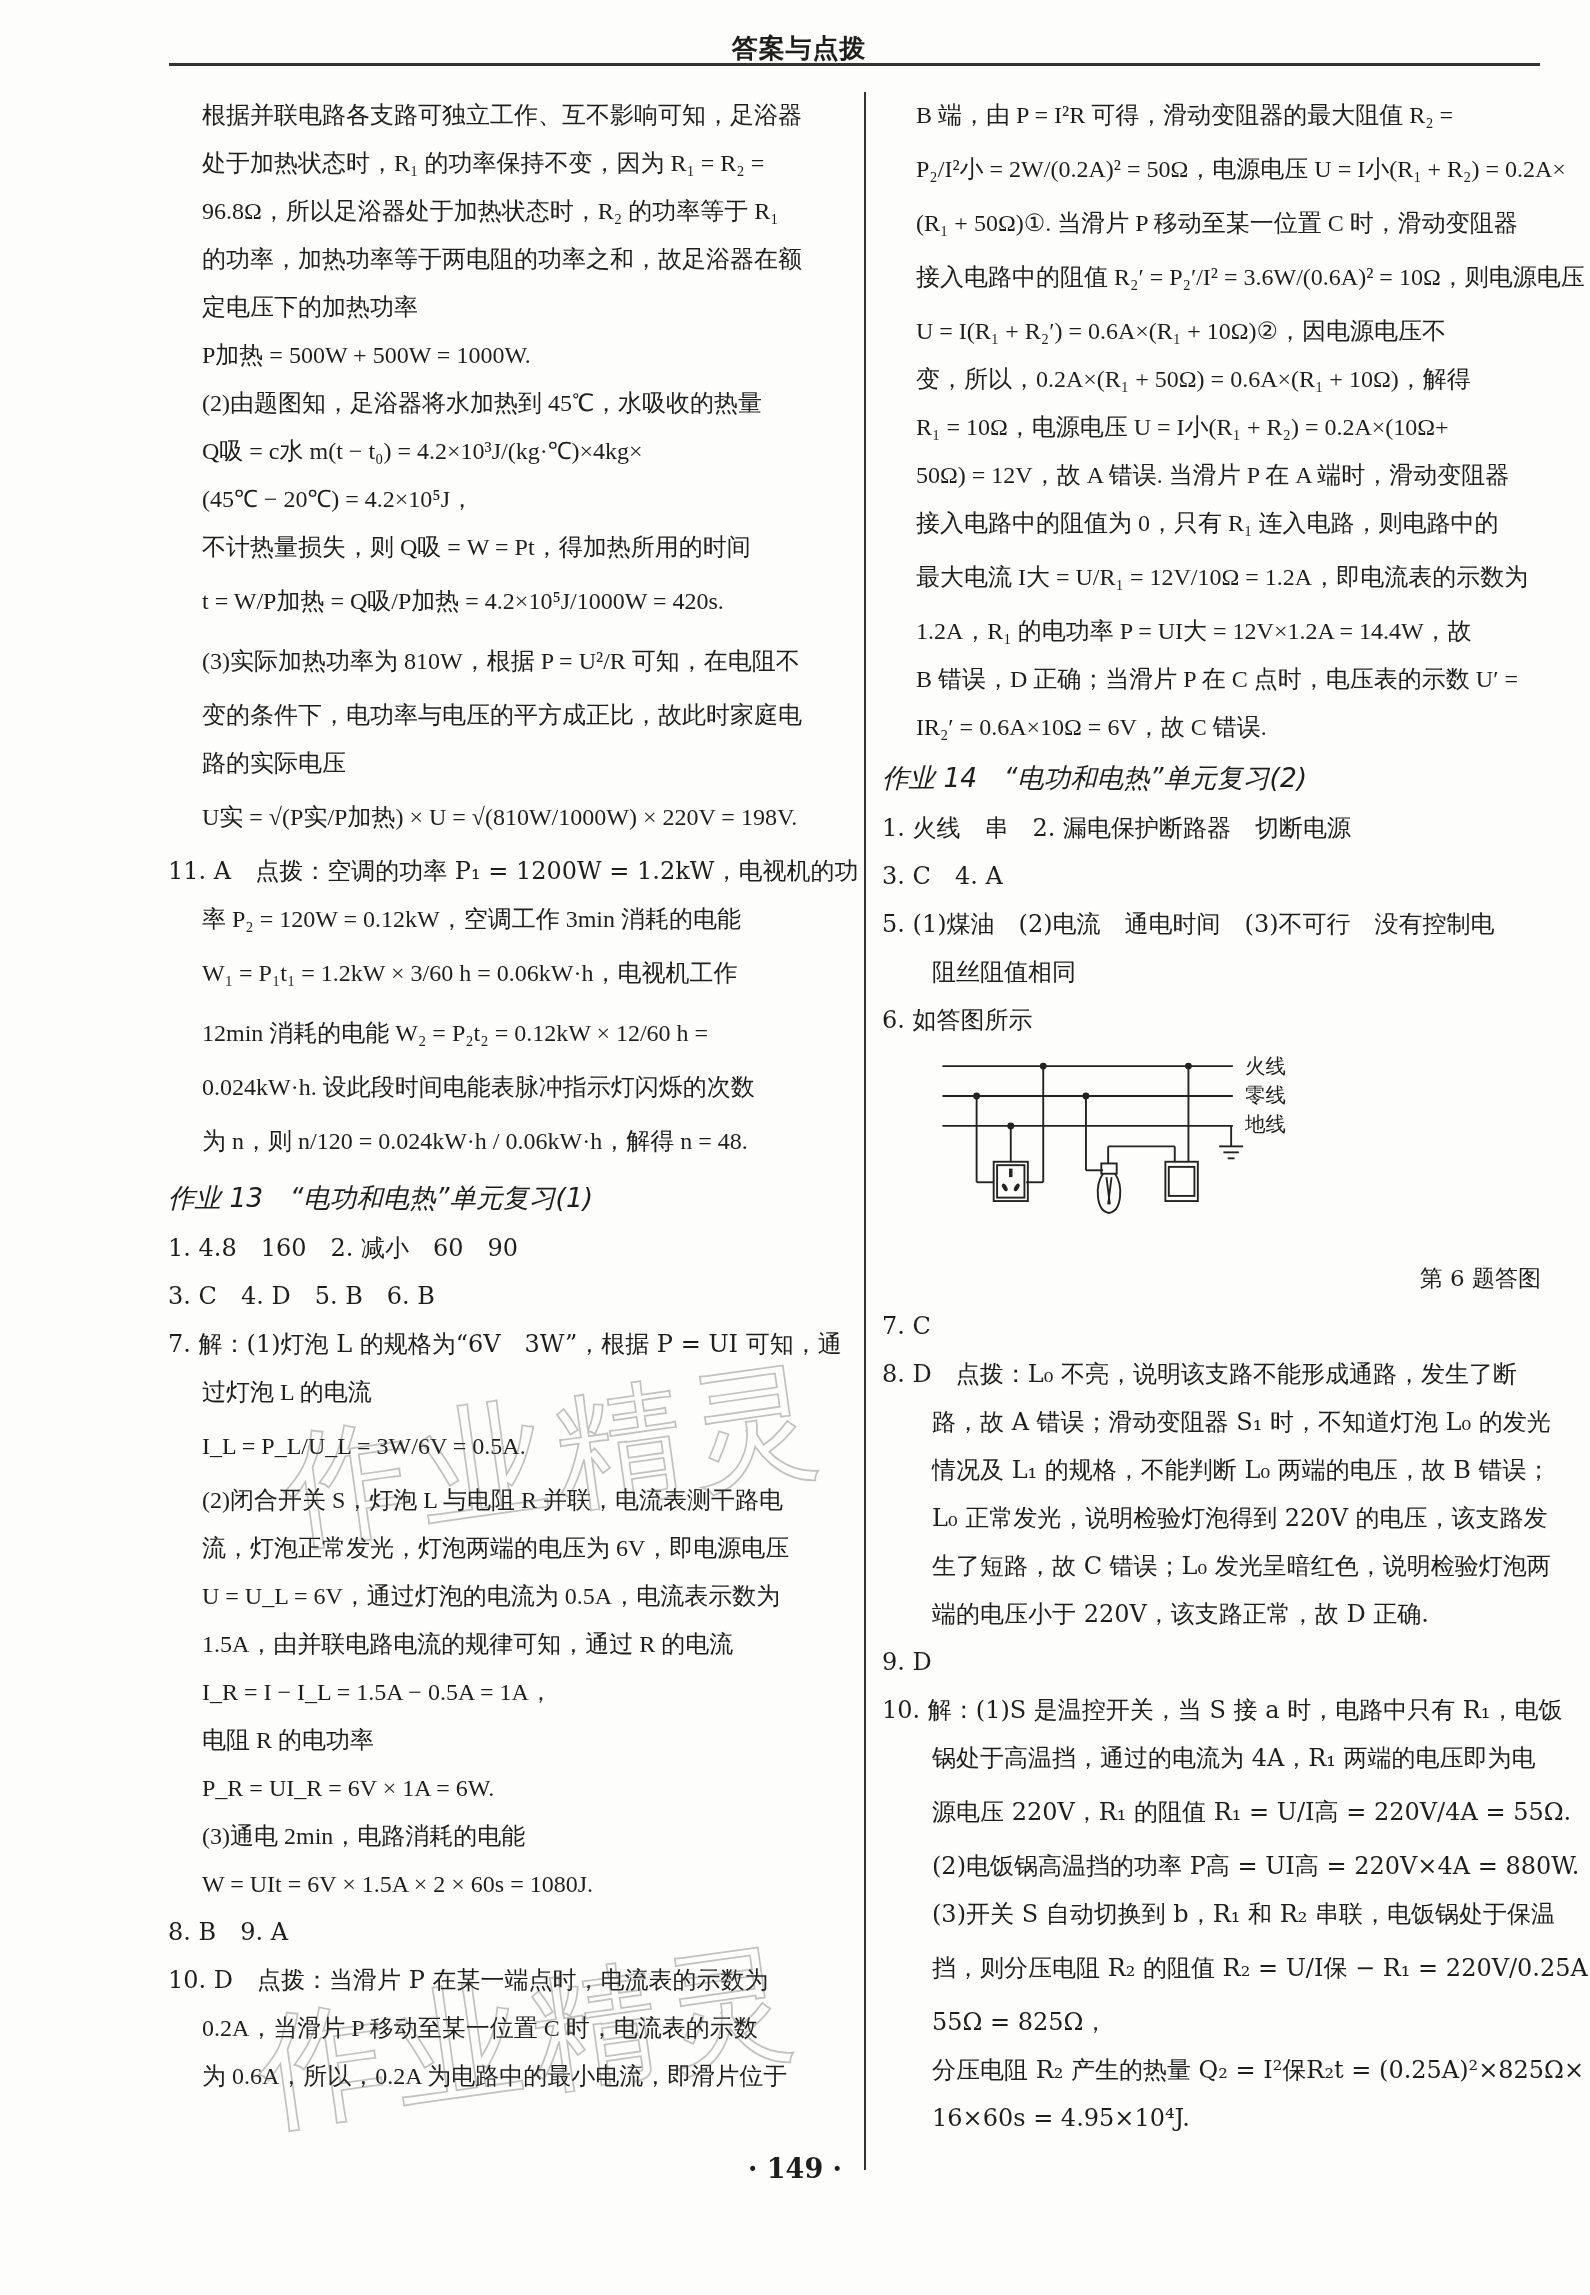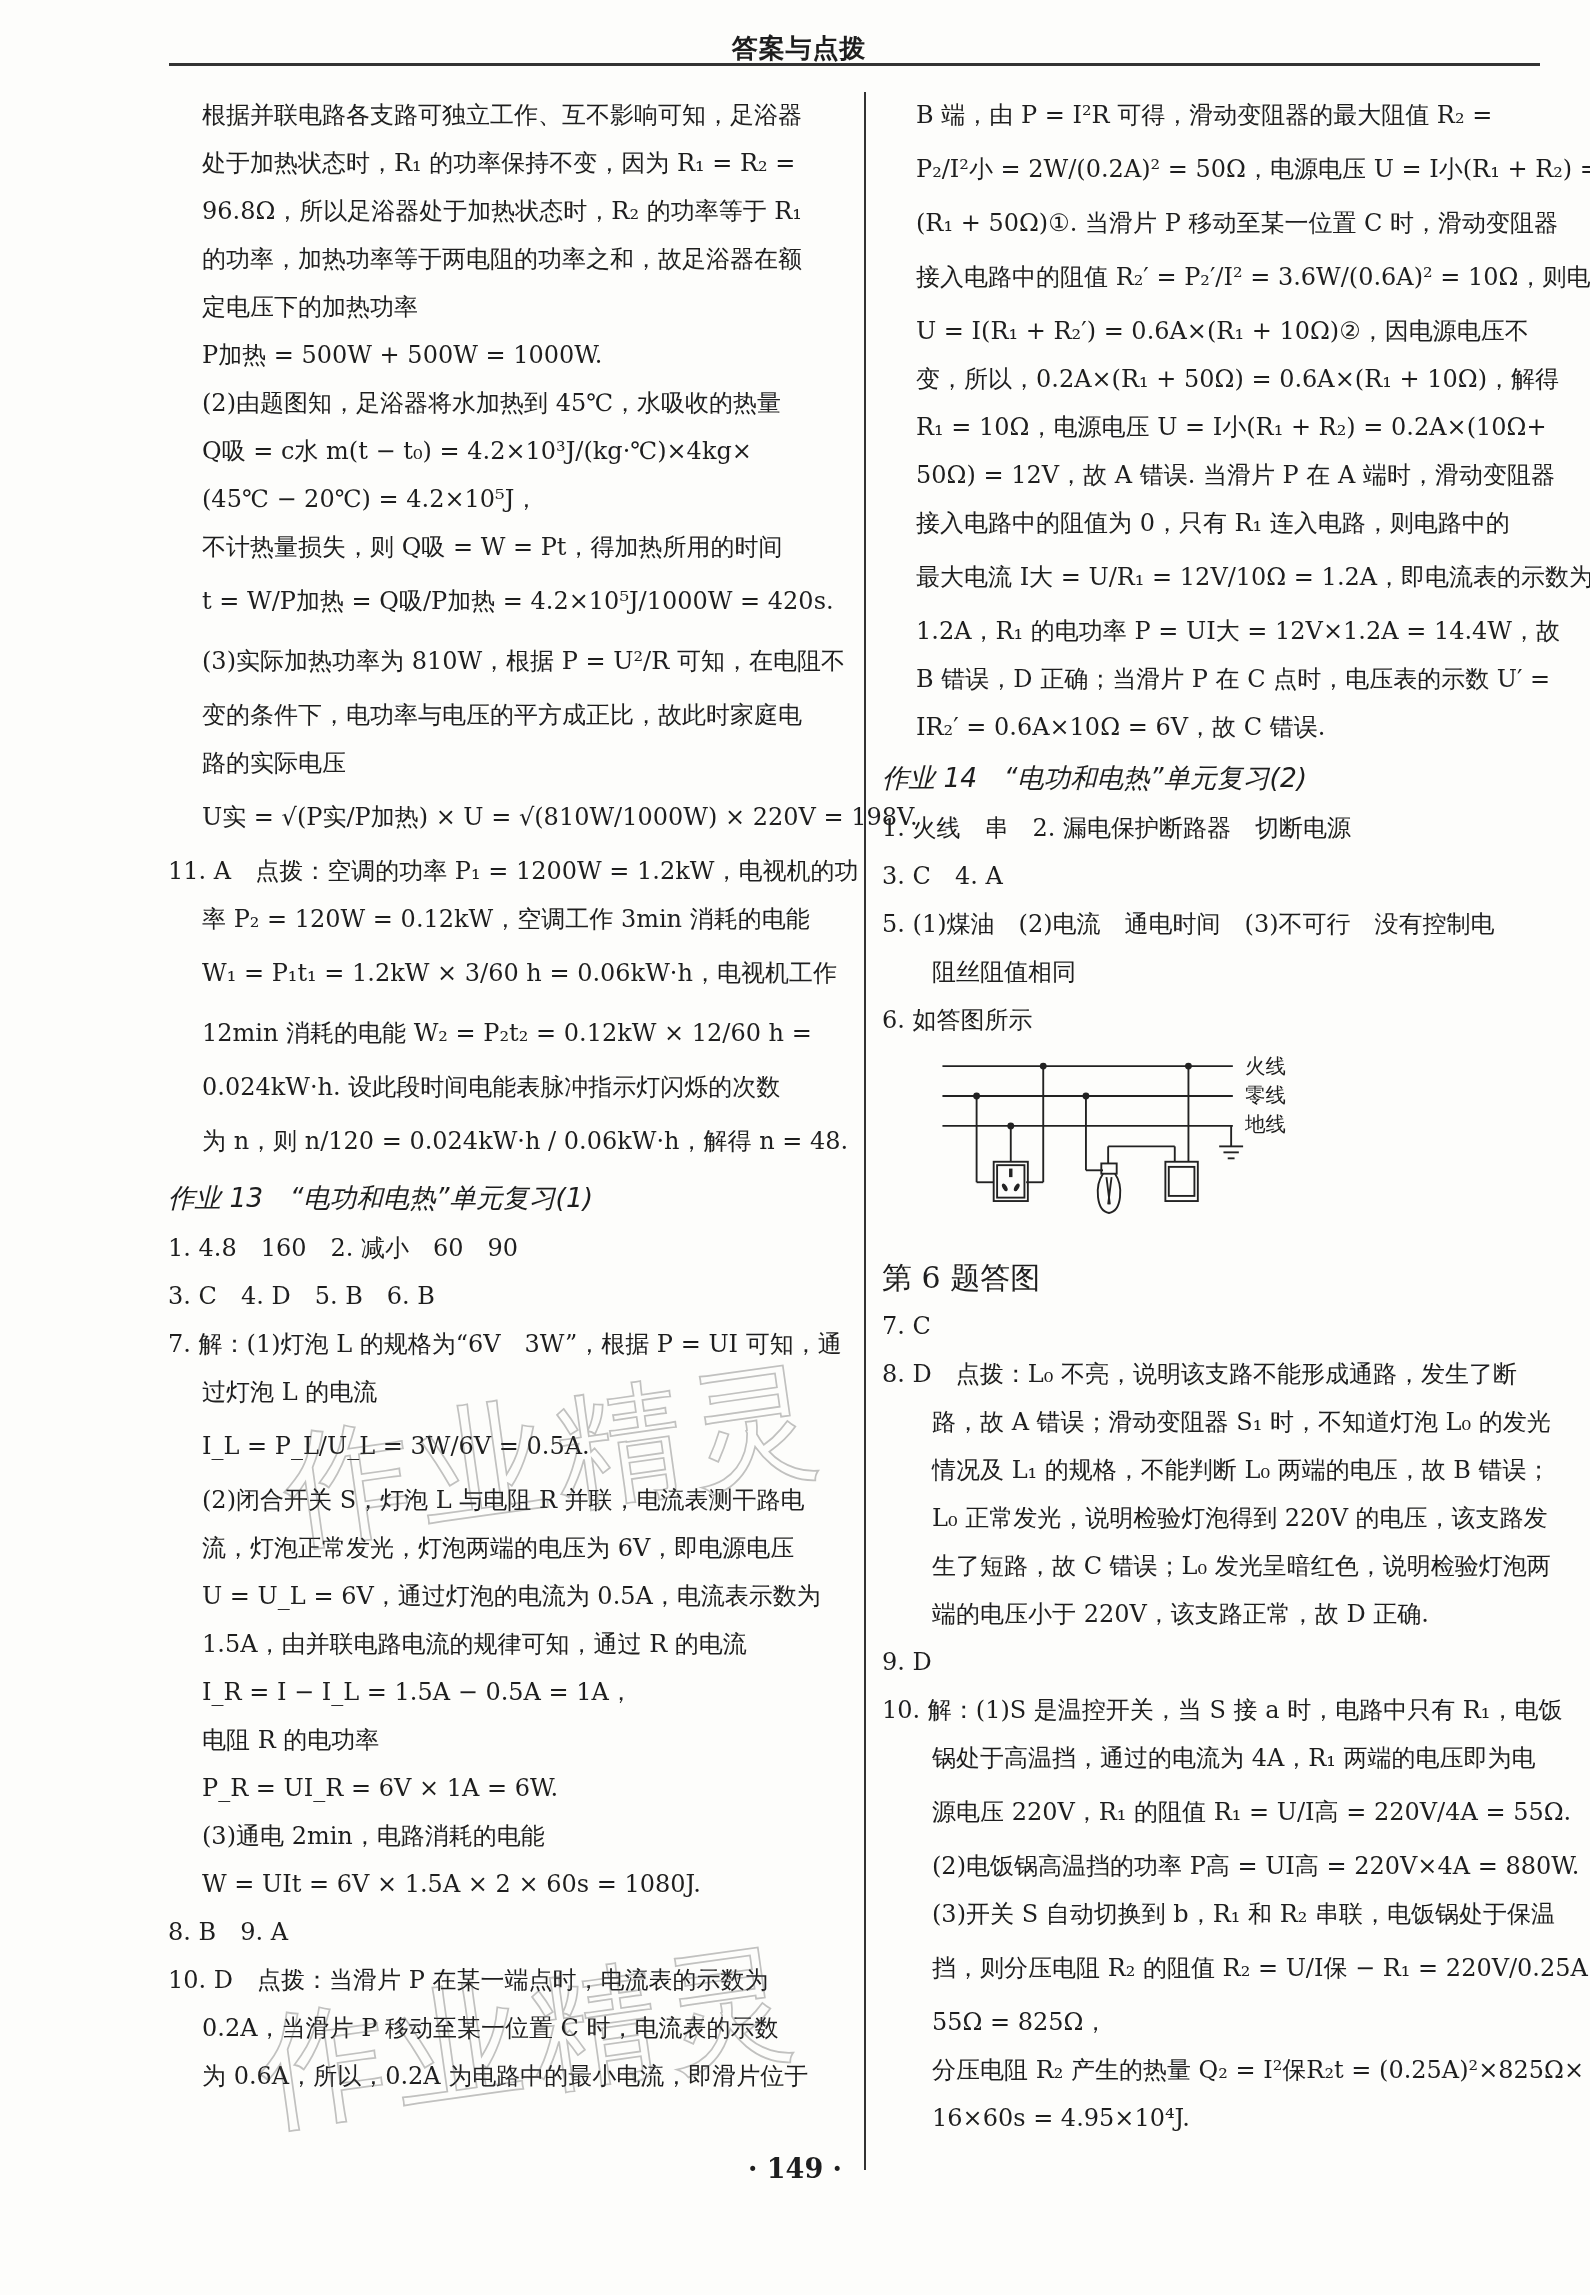--- a/index.html
+++ b/index.html
@@ -11,28 +11,28 @@
     position: absolute; top: 31px; left: 4px; width: 1590px; text-align: center;
     font-family: "DejaVu Sans", "Liberation Sans", sans-serif; font-size: 26px; font-weight: bold; letter-spacing: 0.9px;
   }
   .header-rule { position: absolute; top: 63px; left: 169px; width: 1371px; height: 2.6px; background: #333; }
   .col-divider { position: absolute; top: 92px; left: 864px; width: 1.7px; height: 2078px; background: #333; }
   .col { position: absolute; top: 91px; width: 659px; font-size: 24px; }
   .col.left { left: 168px; }
   .col.right { left: 882px; }
   .line { min-height: 48px; line-height: 48px; white-space: nowrap; }
   .line.tall { min-height: 60px; line-height: 60px; }
-  .line.indent { padding-left: 34px; }
+  .line.indent { padding-left: 34px; font-family: Liberation Serif, serif; }
   .line.indent2 { padding-left: 50px; }
   .section-title {
     font-family: "DejaVu Sans", "Liberation Sans", sans-serif; font-weight: normal; font-style: italic;
     font-size: 26.5px; line-height: 53px; min-height: 53px; white-space: nowrap;
   }
   .diagram { position: relative; height: 205px; margin: 5.1px 0 0 0; }
-  .diagram-caption { text-align: left; line-height: 48px; font-size: 30px; }
+  .diagram-caption { text-align: right; line-height: 48px; font-size: 23px; }
   .page-number {
     position: absolute; top: 2153px; left: 0; width: 1590px; text-align: center;
     font-size: 27px; font-weight: bold;
   }
   .watermark {
     position: absolute; font-family: "DejaVu Sans", "Liberation Sans", sans-serif; font-size: 128px;
     color: transparent; -webkit-text-stroke: 1.7px rgba(80,80,80,0.35); letter-spacing: 8.6px; transform: rotate(-8deg);
     pointer-events: none;
   }
 </style>

